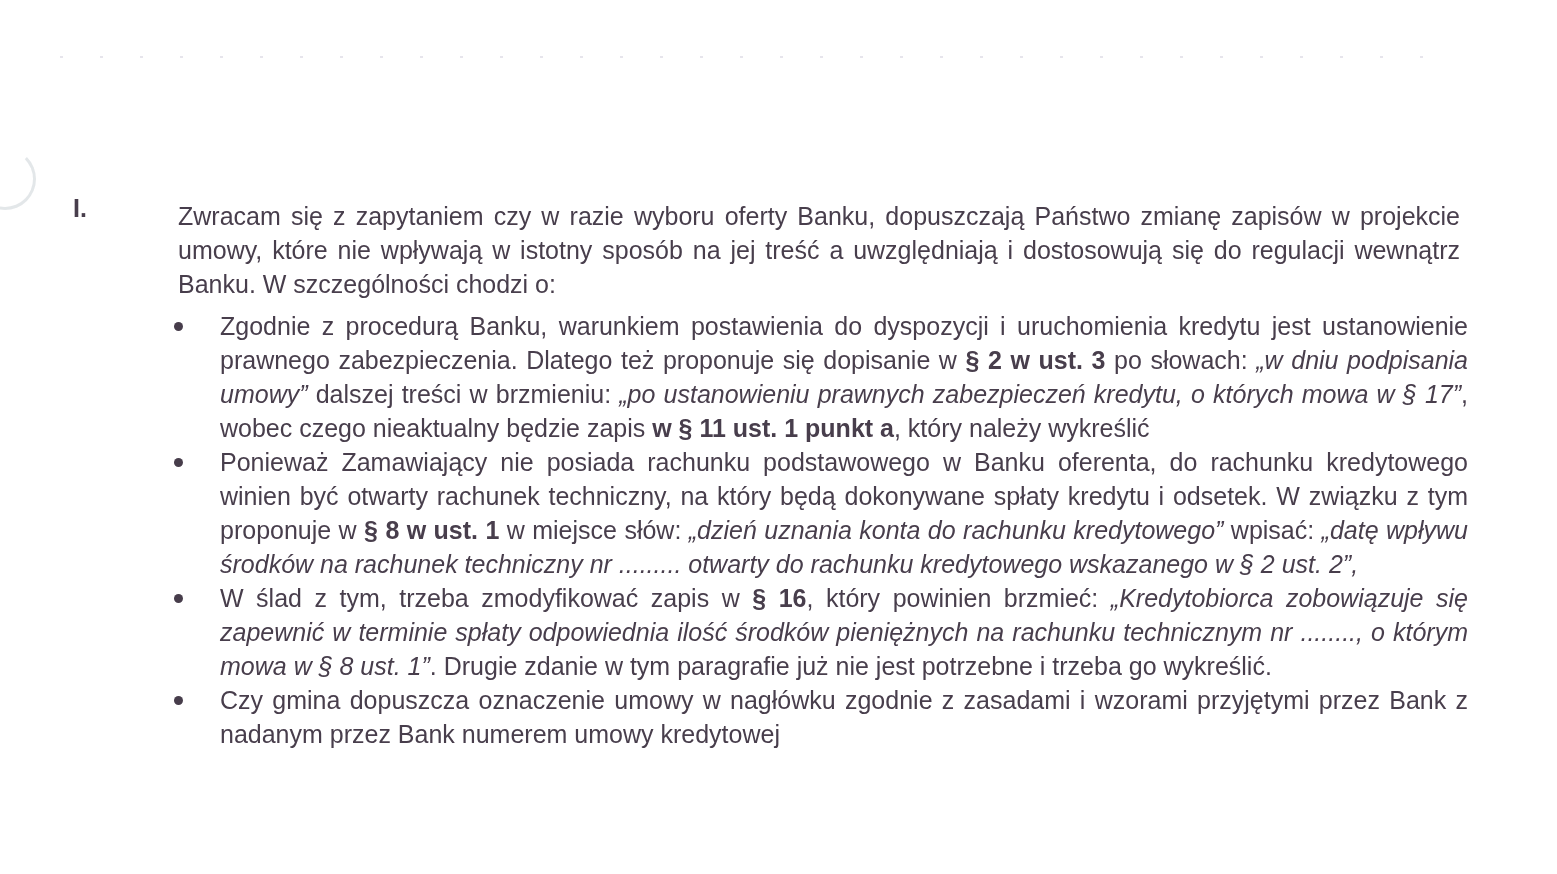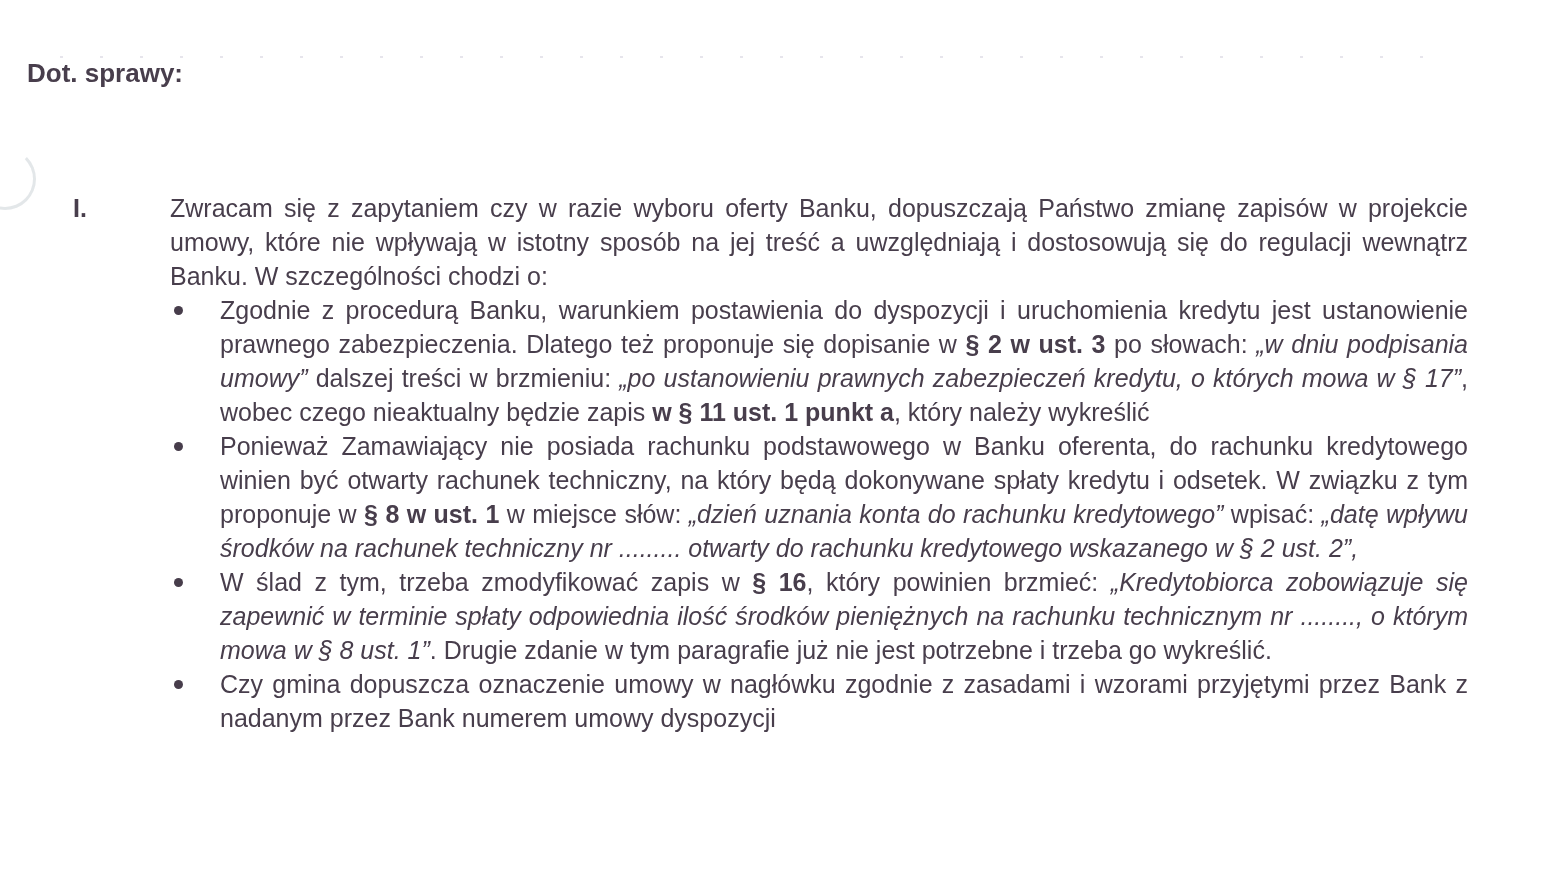--- a/index.html
+++ b/index.html
@@ -69,21 +69,21 @@
   }
   .numeral {
     width: 97px;
     flex: 0 0 97px;
     font-weight: 700;
   }
   .content {
     flex: 1;
   }
   .intro {
-    margin: 0;
+    margin: 8px;
     text-align: justify;
   }
   .bullet-item {
     position: relative;
     padding-left: 50px;
   }
   .dot {
     position: absolute;
     left: 4px;
     top: 13px;
@@ -100,21 +100,20 @@
   .seg-i { font-style: italic; }
 </style>
 </head>
 <body>
 
 <div class="page">
   <div class="artifact-noise"></div>
   <div class="artifact-curl"></div>
 
   <div class="subject-row">
-    <div class="subject-label">Dot. sprawy:</div>
   </div>
 
   <div class="section">
     <div class="numeral">I.</div>
     <div class="content">
       <p class="intro">Zwracam się z zapytaniem czy w razie wyboru oferty Banku, dopuszczają Państwo zmianę zapisów w projekcie umowy, które nie wpływają w istotny sposób na jej treść a uwzględniają i dostosowują się do regulacji wewnątrz Banku. W szczególności chodzi o:</p>
       <div class="bullets" id="bullets">
   <div class="bullet-item">
     <span class="dot"></span>
     <span class="bullet-text"><span>Zgodnie z procedurą Banku, warunkiem postawienia do dyspozycji i uruchomienia kredytu jest ustanowienie prawnego zabezpieczenia. Dlatego też proponuje się dopisanie w </span><span class="seg-b">§ 2 w ust. 3</span><span> po słowach: </span><span class="seg-i">„w dniu podpisania umowy”</span><span> dalszej treści w brzmieniu: </span><span class="seg-i">„po ustanowieniu prawnych zabezpieczeń kredytu, o których mowa w § 17”</span><span>, wobec czego nieaktualny będzie zapis </span><span class="seg-b">w § 11 ust. 1 punkt a</span><span>, który należy wykreślić</span></span>
@@ -125,18 +124,18 @@
     <span class="bullet-text"><span>Ponieważ Zamawiający nie posiada rachunku podstawowego w Banku oferenta, do rachunku kredytowego winien być otwarty rachunek techniczny, na który będą dokonywane spłaty kredytu i odsetek. W związku z tym proponuje w </span><span class="seg-b">§ 8 w ust. 1</span><span> w miejsce słów: </span><span class="seg-i">„dzień uznania konta do rachunku kredytowego”</span><span> wpisać: </span><span class="seg-i">„datę wpływu środków na rachunek techniczny nr ......... otwarty do rachunku kredytowego wskazanego w § 2 ust. 2”,</span></span>
   </div>
 
   <div class="bullet-item">
     <span class="dot"></span>
     <span class="bullet-text"><span>W ślad z tym, trzeba zmodyfikować zapis w </span><span class="seg-b">§ 16</span><span>, który powinien brzmieć: </span><span class="seg-i">„Kredytobiorca zobowiązuje się zapewnić w terminie spłaty odpowiednia ilość środków pieniężnych na rachunku technicznym nr ........, o którym mowa w § 8 ust. 1”</span><span>. Drugie zdanie w tym paragrafie już nie jest potrzebne i trzeba go wykreślić.</span></span>
   </div>
 
   <div class="bullet-item">
     <span class="dot"></span>
-    <span class="bullet-text"><span>Czy gmina dopuszcza oznaczenie umowy w nagłówku zgodnie z zasadami i wzorami przyjętymi przez Bank z nadanym przez Bank numerem umowy dyspozycji</span></span>
+    <span class="bullet-text"><span>Czy gmina dopuszcza oznaczenie umowy w nagłówku zgodnie z zasadami i wzorami przyjętymi przez Bank z nadanym przez Bank numerem umowy kredytowej</span></span>
   </div>
 </div>
     </div>
   </div>
 </div>
 
 </body></html>

